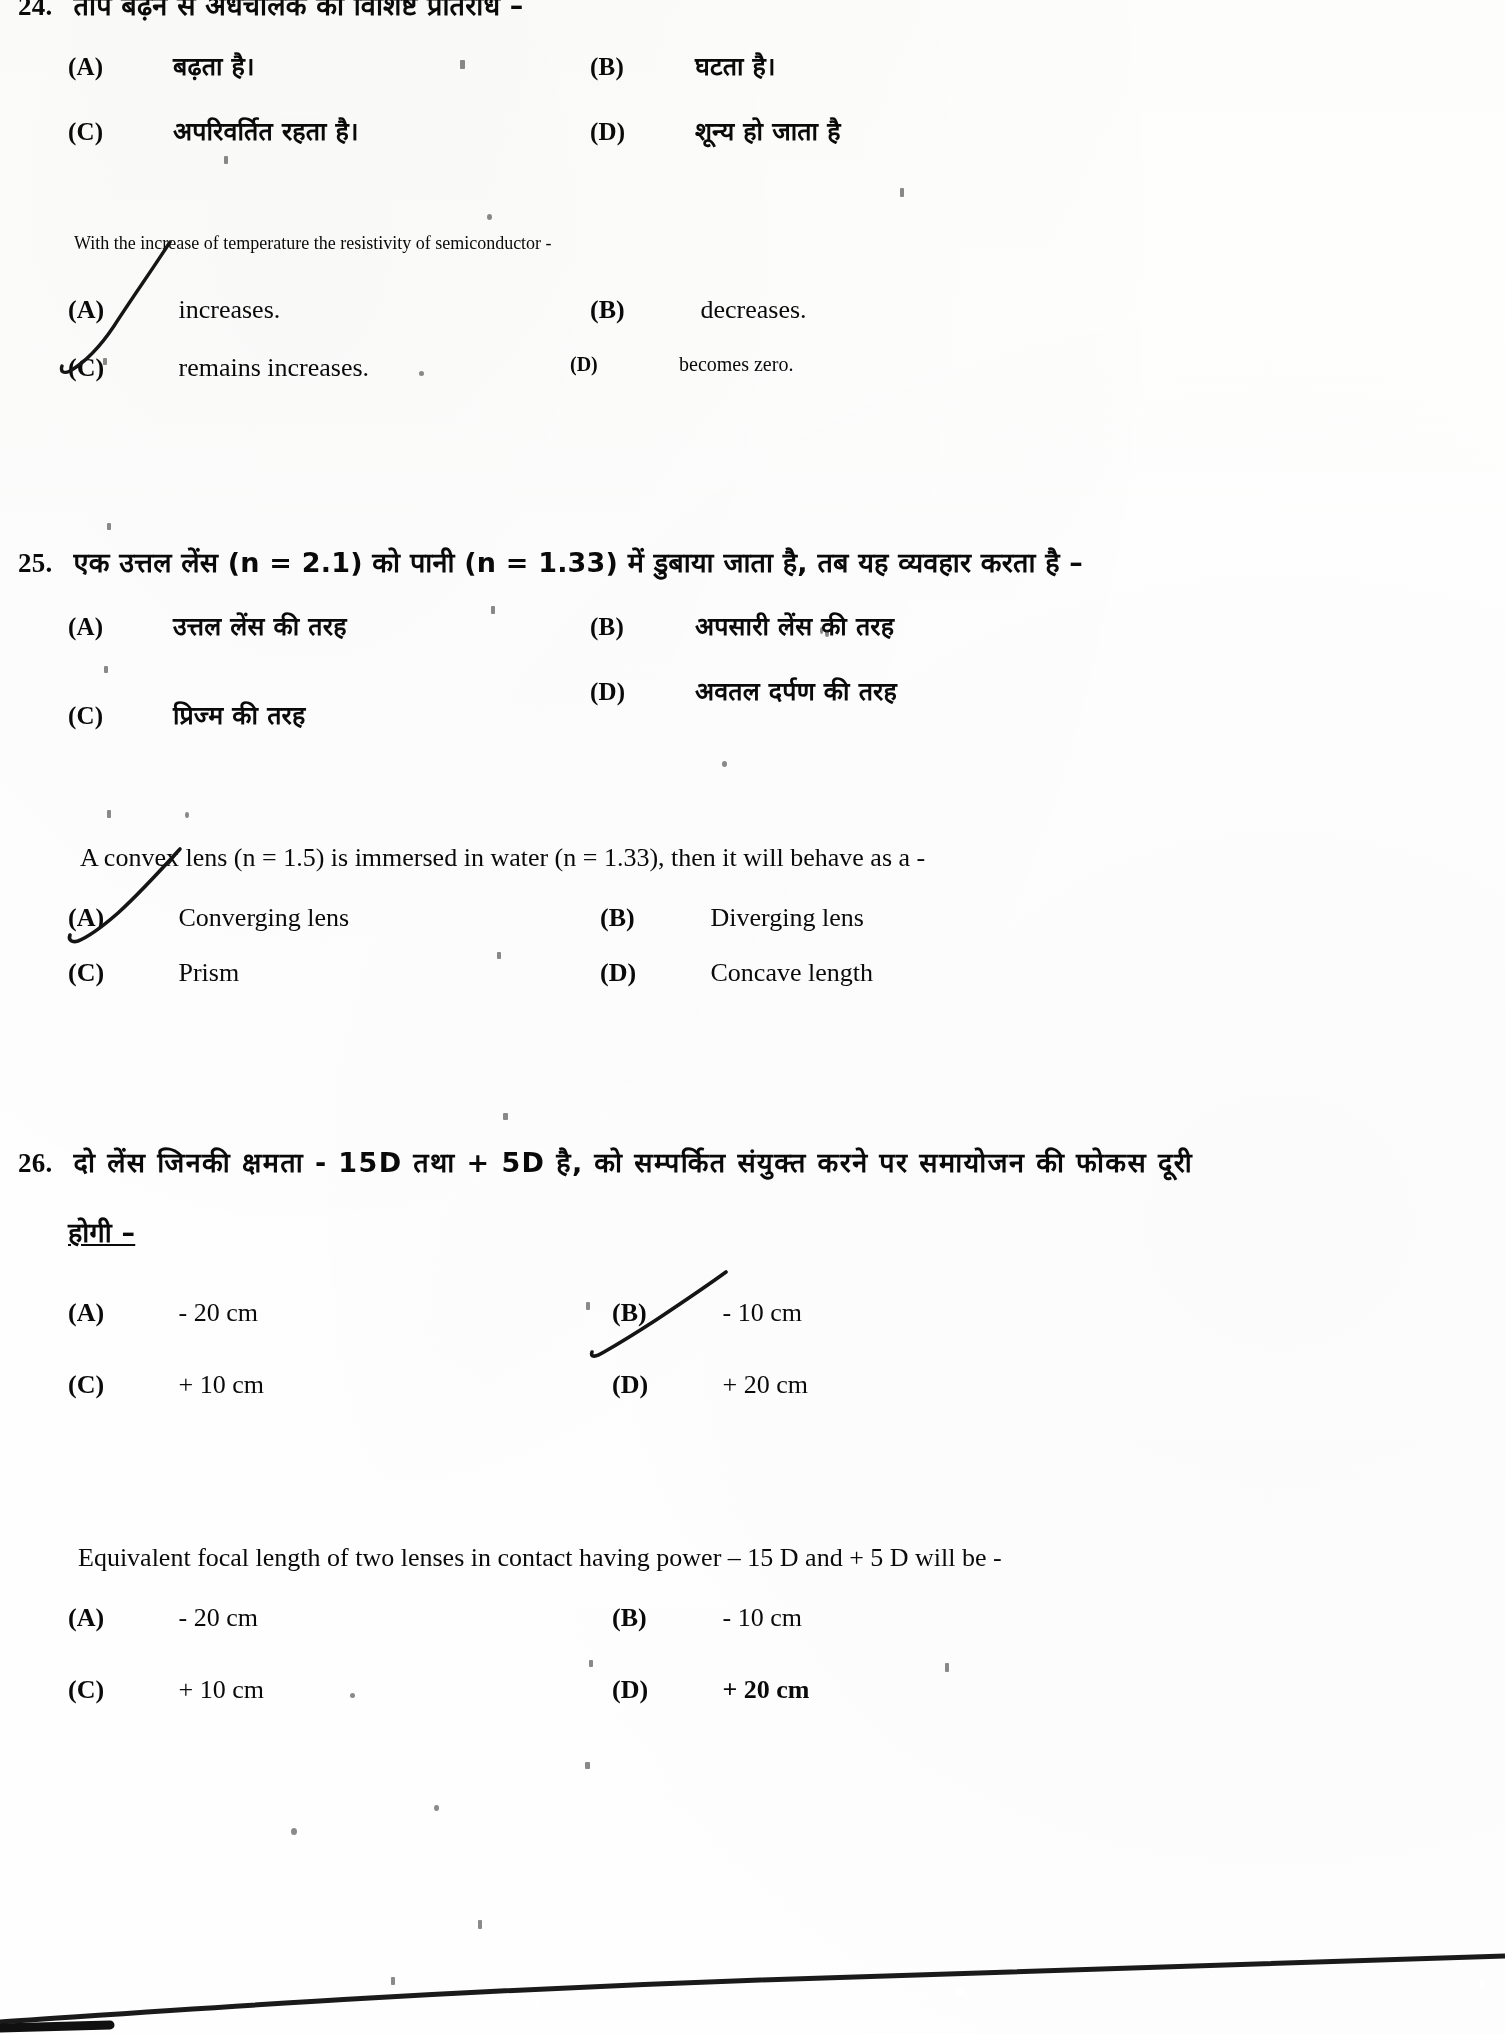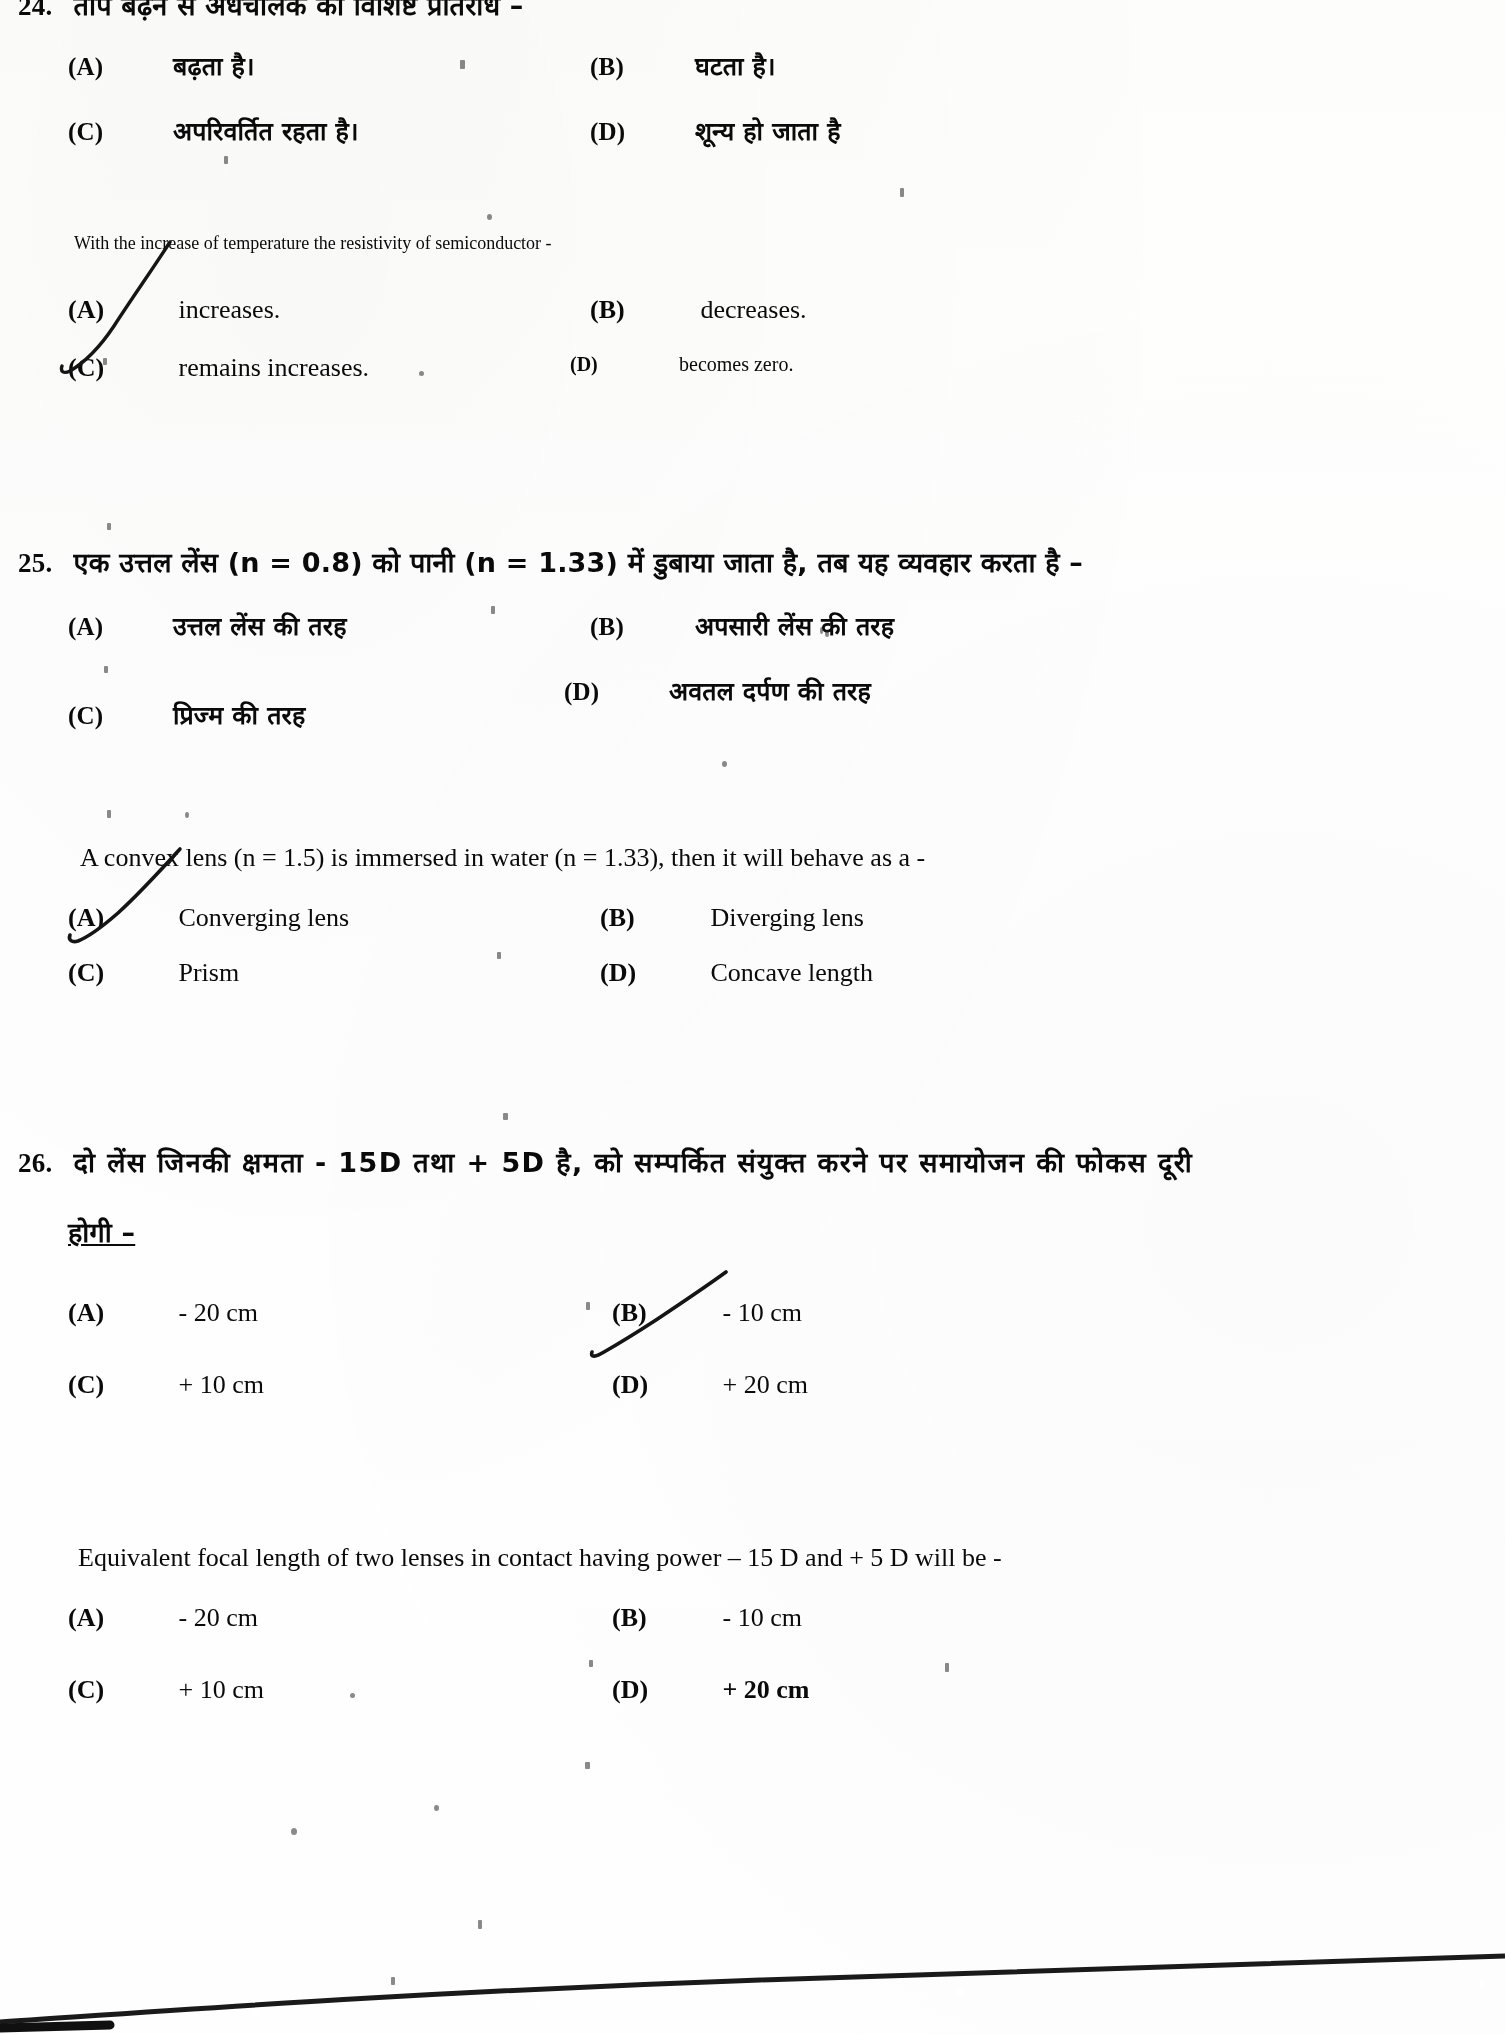--- a/index.html
+++ b/index.html
@@ -111,36 +111,36 @@
     <div class="ink" style="left:52px;top:236px;">
       <svg width="130" height="150" viewBox="0 0 130 150">
         <path d="M118 6 C100 34, 80 62, 62 90 C46 114, 30 128, 18 135 C12 138, 8 136, 10 130" fill="none" stroke="#151515" stroke-width="3.4" stroke-linecap="round"></path>
       </svg>
     </div>
   </div>
 
   <div>
     <div class="qline hi" style="left:18px;top:543px;font-size:27px;">
       <span class="qnum" style="position:static;display:inline-block;width:46px;font-family:'Liberation Serif',serif;">25.</span>
-      <span>एक उत्तल लेंस (n = 0.8) को पानी (n = 1.33) में डुबाया जाता है, तब यह व्यवहार करता है –</span>
+      <span>एक उत्तल लेंस (n = 2.1) को पानी (n = 1.33) में डुबाया जाता है, तब यह व्यवहार करता है –</span>
     </div>
 
     <div class="opt hi" style="left:68px;top:608px;font-size:25px;">
       <span class="lbl" style="display:inline-block;width:96px;font-size:25px;">(A)</span>
       <span class="txt">उत्तल लेंस की तरह</span>
     </div>
     <div class="opt hi" style="left:590px;top:608px;font-size:25px;">
       <span class="lbl" style="display:inline-block;width:96px;font-size:25px;">(B)</span>
       <span class="txt">अपसारी लेंस की तरह</span>
     </div>
     <div class="opt hi" style="left:68px;top:673px;font-size:25px;margin-top:24px;">
       <span class="lbl" style="display:inline-block;width:96px;font-size:25px;">(C)</span>
       <span class="txt">प्रिज्म की तरह</span>
     </div>
-    <div class="opt hi" style="left:564px;top:673px;font-size:25px;">
+    <div class="opt hi" style="left:590px;top:673px;font-size:25px;">
       <span class="lbl" style="display:inline-block;width:96px;font-size:25px;">(D)</span>
       <span class="txt">अवतल दर्पण की तरह</span>
     </div>
 
     <div class="qline en" style="left:80px;top:843px;font-size:26px;">A convex lens (n = 1.5) is immersed in water (n = 1.33), then it will behave as a -</div>
 
     <div class="opt en" style="left:68px;top:903px;font-size:26px;">
       <span class="lbl" style="display:inline-block;width:104px;">(A)</span>
       <span class="txt">Converging lens</span>
     </div>

